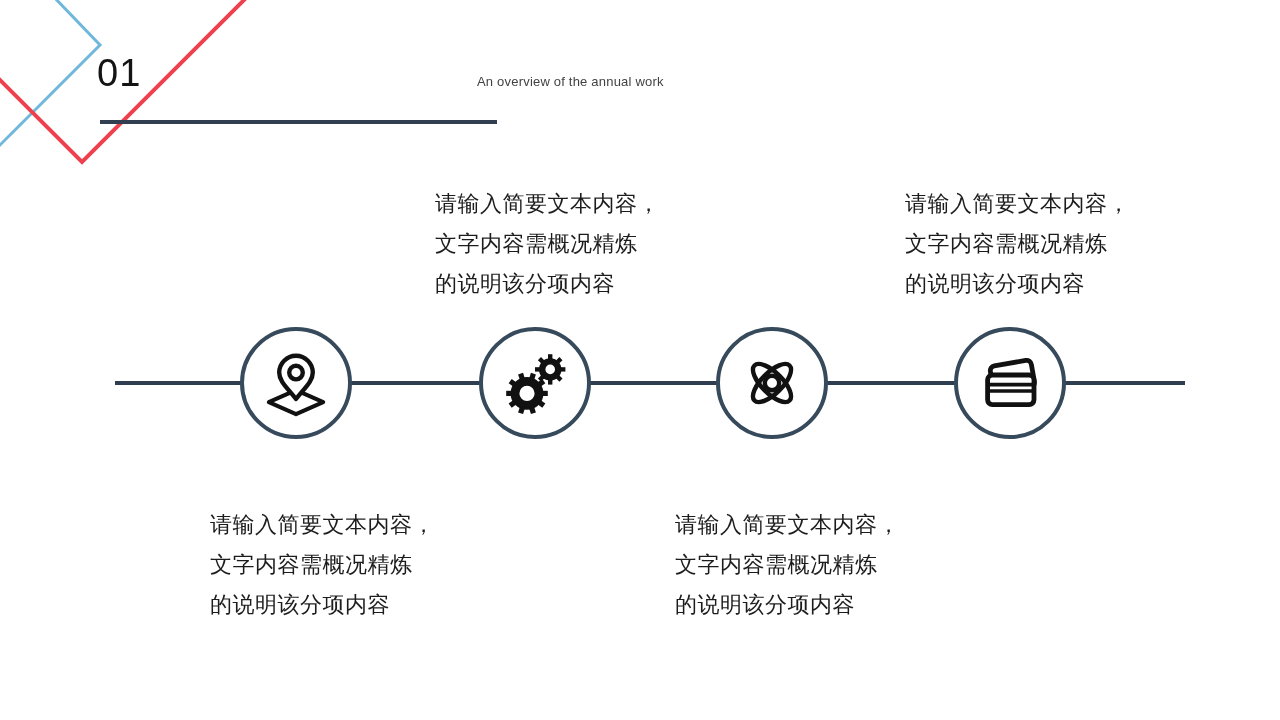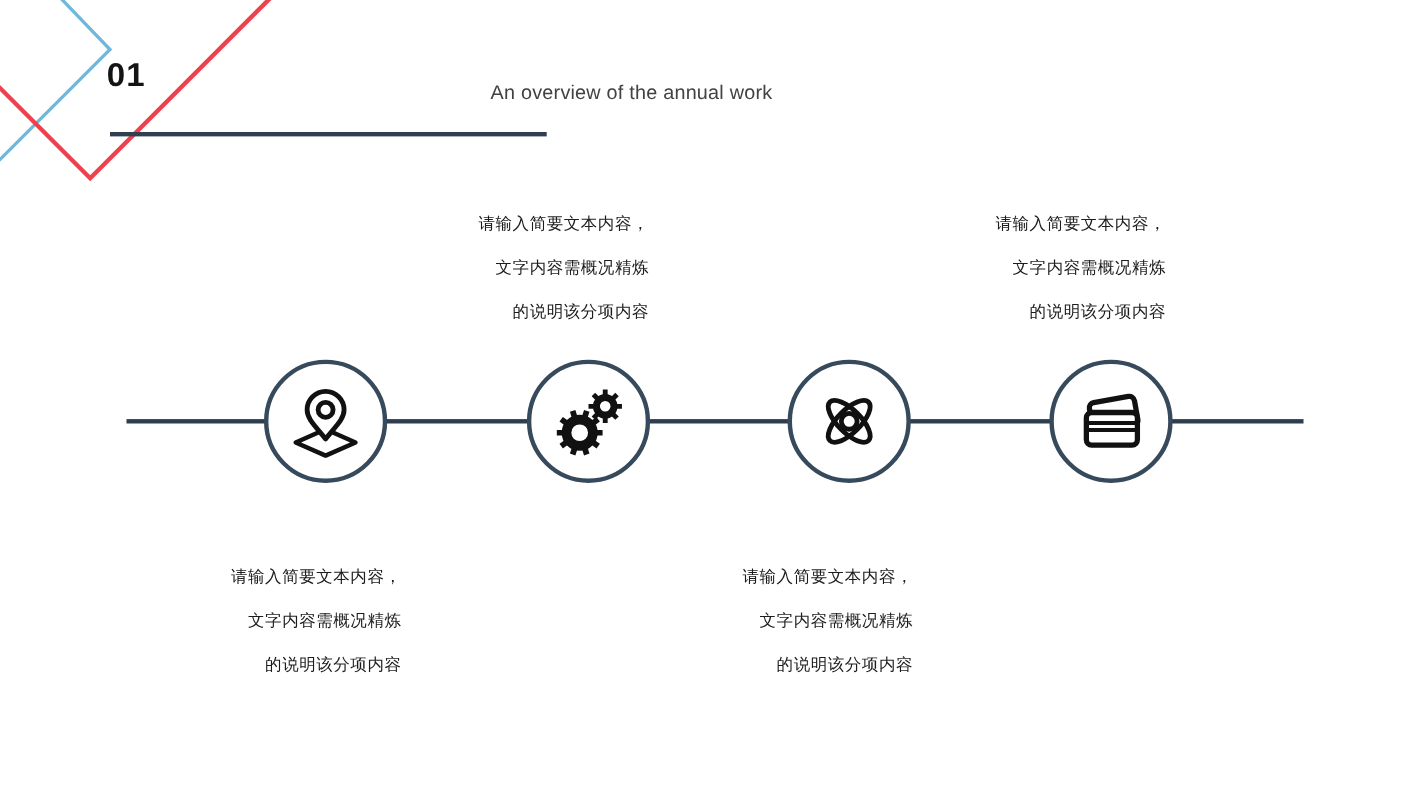--- a/index.html
+++ b/index.html
@@ -2,48 +2,48 @@
 <html><head>
 <meta charset="utf-8">
 <style>
   html,body{margin:0;padding:0;background:#fff;}
   .slide{
     position:relative;width:1280px;height:720px;background:#ffffff;overflow:hidden;
     font-family:"Liberation Sans","DejaVu Sans",sans-serif;color:#1a1a1a;
   }
   .corner-decor{position:absolute;left:0;top:0;z-index:1;}
   .section-number{
-    position:absolute;left:97px;top:52px;font-size:30px;font-weight:700;
+    position:absolute;left:97px;top:52px;font-size:38px;font-weight:400;
     color:#141414;z-index:2;letter-spacing:1px;
   }
   .page-title{
     position:absolute;left:214px;top:54px;font-size:33px;font-weight:500;
     color:#1f1f1f;letter-spacing:5px;z-index:2;white-space:nowrap;
   }
   .page-subtitle{
-    position:absolute;left:446px;top:74px;font-size:18px;color:#424242;
+    position:absolute;left:477px;top:74px;font-size:13px;color:#424242;
     z-index:2;white-space:nowrap;letter-spacing:0.2px;
   }
   .title-underline{
     position:absolute;left:100px;top:120px;width:397px;height:4px;
     background:#323F50;z-index:3;
   }
   .timeline-line{
     position:absolute;left:115px;top:381px;width:1070px;height:4px;
     background:#2E3D4F;z-index:1;
   }
   .timeline-node{
     position:absolute;top:327px;width:112px;height:112px;box-sizing:border-box;
     border:4px solid #364A5C;border-radius:50%;background:#ffffff;z-index:2;
     display:flex;align-items:center;justify-content:center;
   }
   .node-1{left:240px;} .node-2{left:479px;} .node-3{left:716px;} .node-4{left:954px;}
   .desc{
-    position:absolute;font-size:15px;line-height:40px;color:#1c1c1c;
-    letter-spacing:0.5px;white-space:nowrap;z-index:2;text-align:right;
+    position:absolute;font-size:22px;line-height:40px;color:#1c1c1c;
+    letter-spacing:0.5px;white-space:nowrap;z-index:2;
   }
   .desc-top-1{left:435px;top:184px;}
   .desc-top-2{left:905px;top:184px;}
   .desc-bottom-1{left:210px;top:505px;}
   .desc-bottom-2{left:675px;top:505px;}
   .icon-svg{display:block;}
 </style>
 </head>
 <body>
 

